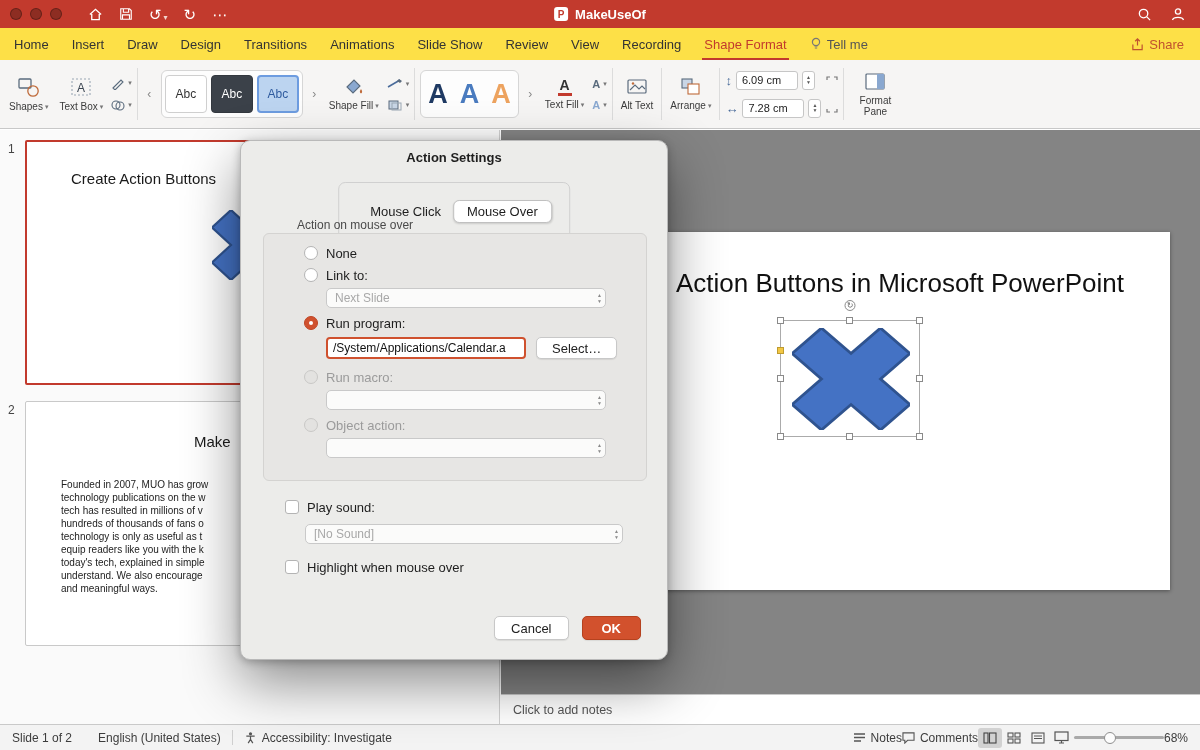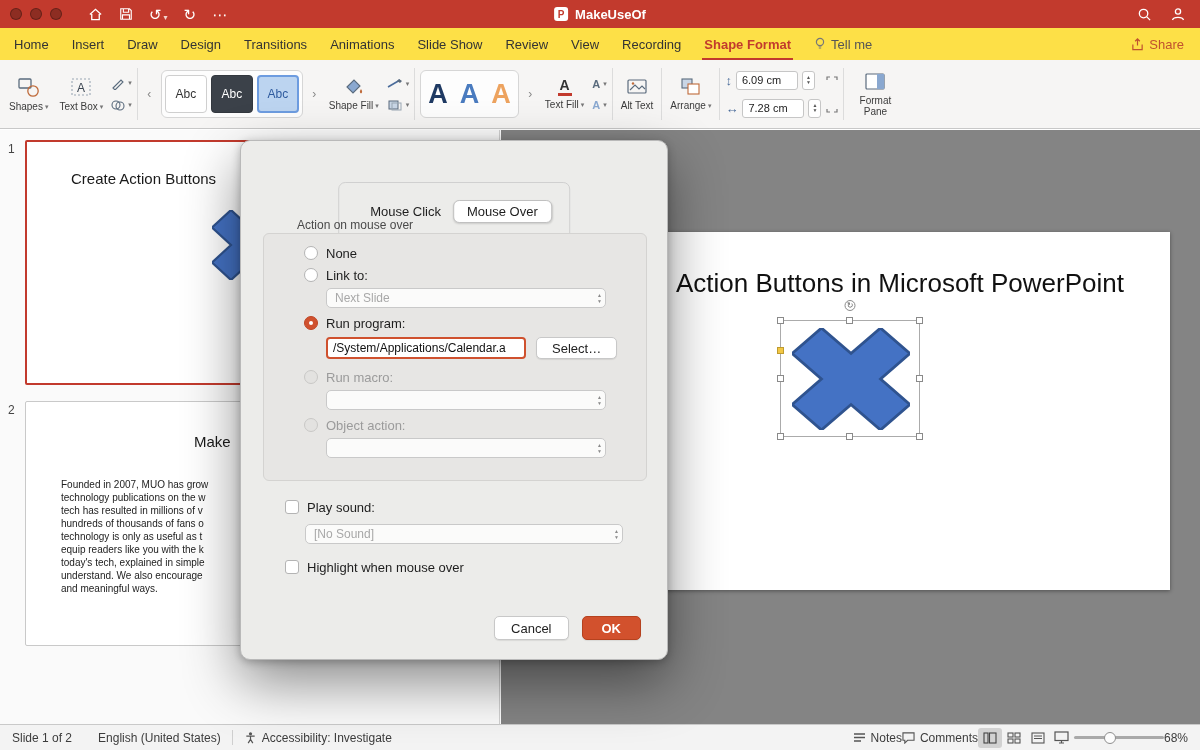--- a/index.html
+++ b/index.html
@@ -14,21 +14,21 @@
   .tb-icons{display:flex;align-items:center;gap:16px;margin-left:26px}
   .tb-glyph{font-size:15px;line-height:1;color:#fff}
   .tb-caret{font-size:8px;color:#f3d5cf;margin-left:2px}
   .tb-title{position:absolute;left:50%;transform:translateX(-50%);display:flex;align-items:center;gap:7px;font-weight:bold;font-size:13px}
   .doc-icon{width:14px;height:14px;background:#fff;color:#c23a2d;border-radius:3px;font-size:10px;font-weight:bold;display:flex;align-items:center;justify-content:center}
   .tb-right{margin-left:auto;display:flex;gap:18px;margin-right:14px;align-items:center}
 
   
   .tabrow{position:absolute;top:28px;left:0;right:0;height:32px;background:#fde047;display:flex;align-items:center;padding-left:14px;gap:23px;font-size:13px;color:#333;z-index:4}
   .tab{cursor:default;white-space:nowrap}
-  .tab.active{color:#c23a2d;font-weight:bold;position:relative}
+  .tab.active{color:#c23a2d;font-weight:normal;position:relative}
   .tab.active::after{content:"";position:absolute;left:-2px;right:-2px;bottom:-8px;height:2px;background:#c23a2d}
   .tellme{display:flex;align-items:center;gap:5px;color:#555}
   .share{position:absolute;right:16px;display:flex;align-items:center;gap:5px;color:#c0522f}
 
   
   .ribbon{position:absolute;top:60px;left:0;right:0;height:69px;background:#f6f5f4;border-bottom:1px solid #c8c8c8;display:flex;align-items:center;padding:0 6px;gap:5px;z-index:4}
   .rgroup{display:flex;align-items:center;gap:5px;height:60px}
   .rdiv{width:1px;height:52px;background:#dcdcdc}
   .rbtn{display:flex;flex-direction:column;align-items:center;justify-content:center;gap:3px;font-size:10px;color:#3b3b3b;padding:2px 3px;min-width:38px;text-align:center}
   .rlab{display:flex;align-items:center;gap:2px;white-space:nowrap}
@@ -417,23 +417,27 @@
       <span class="handle h-n"></span>
       <span class="handle h-ne"></span>
       <span class="handle h-w"></span>
       <span class="handle h-e"></span>
       <span class="handle h-sw"></span>
       <span class="handle h-s"></span>
       <span class="handle h-se"></span>
       <span class="adj"></span>
     </div>
   </div>
+  <div class="notesbar">
+    <span>Click to add notes</span>
+  </div>
 </div>
 
 <div class="dialog">
+  <div class="dlg-title">Action Settings</div>
   <div class="seg">
     <span class="seg-item">Mouse Click</span>
     <span class="seg-item active">Mouse Over</span>
   </div>
   <div class="grp-label">Action on mouse over</div>
   <div class="groupbox">
     <div class="radio-row">
       <span class="radio"></span>
       <span class="rtext">None</span>
     </div>

